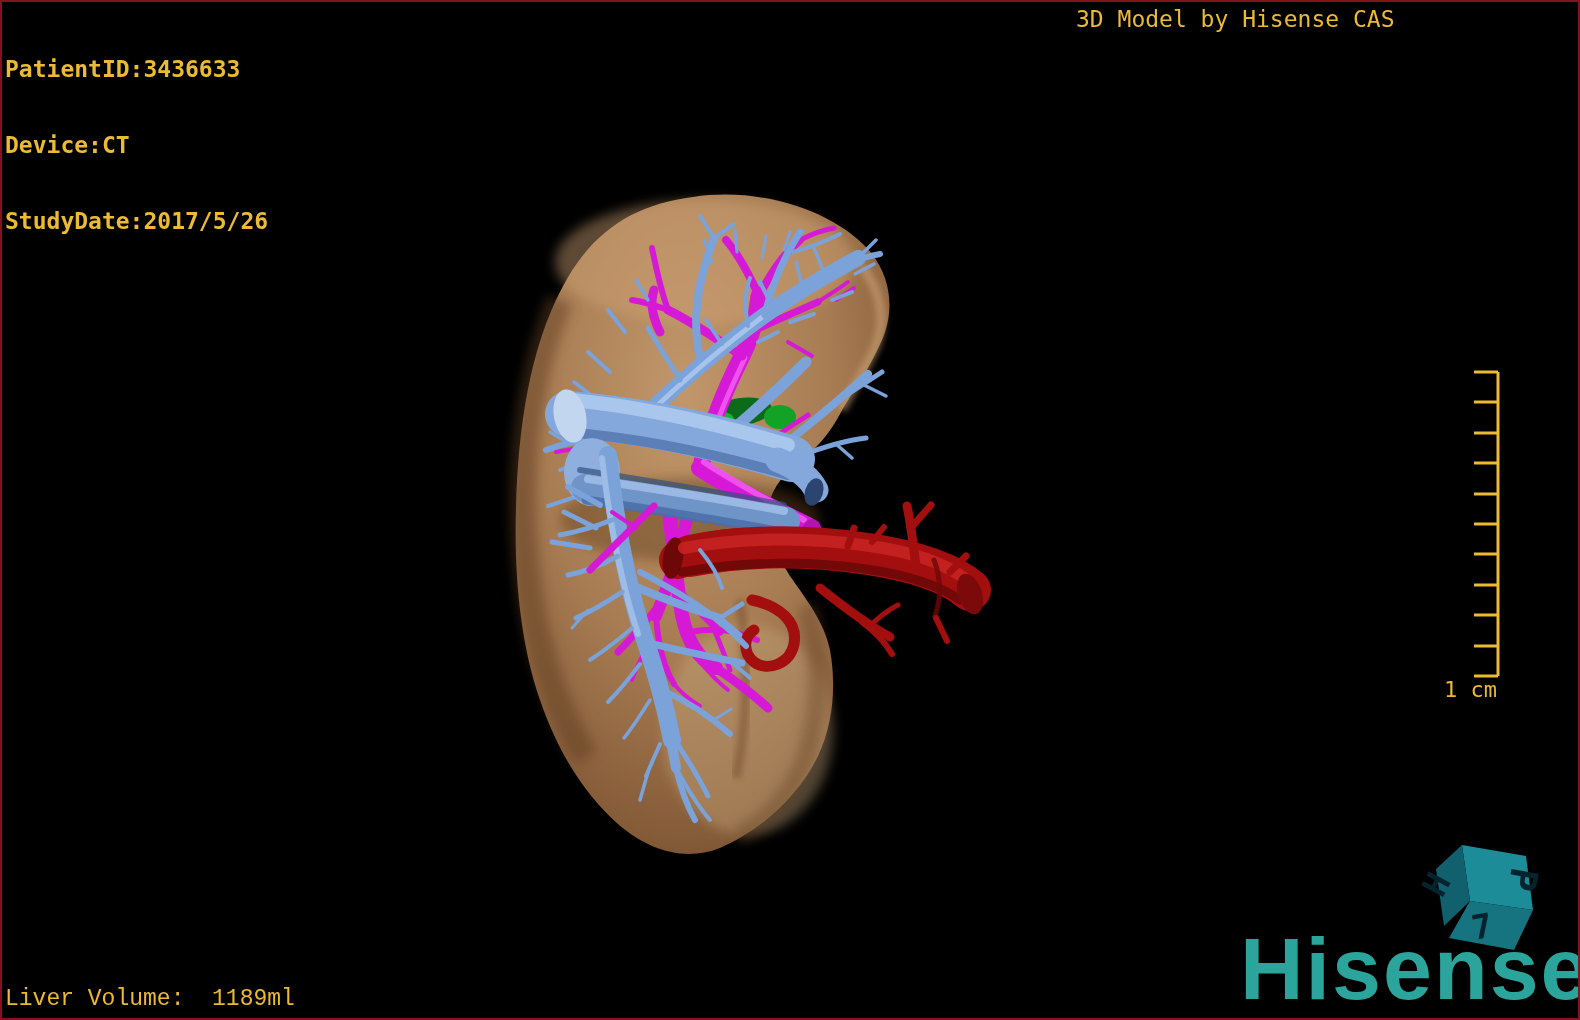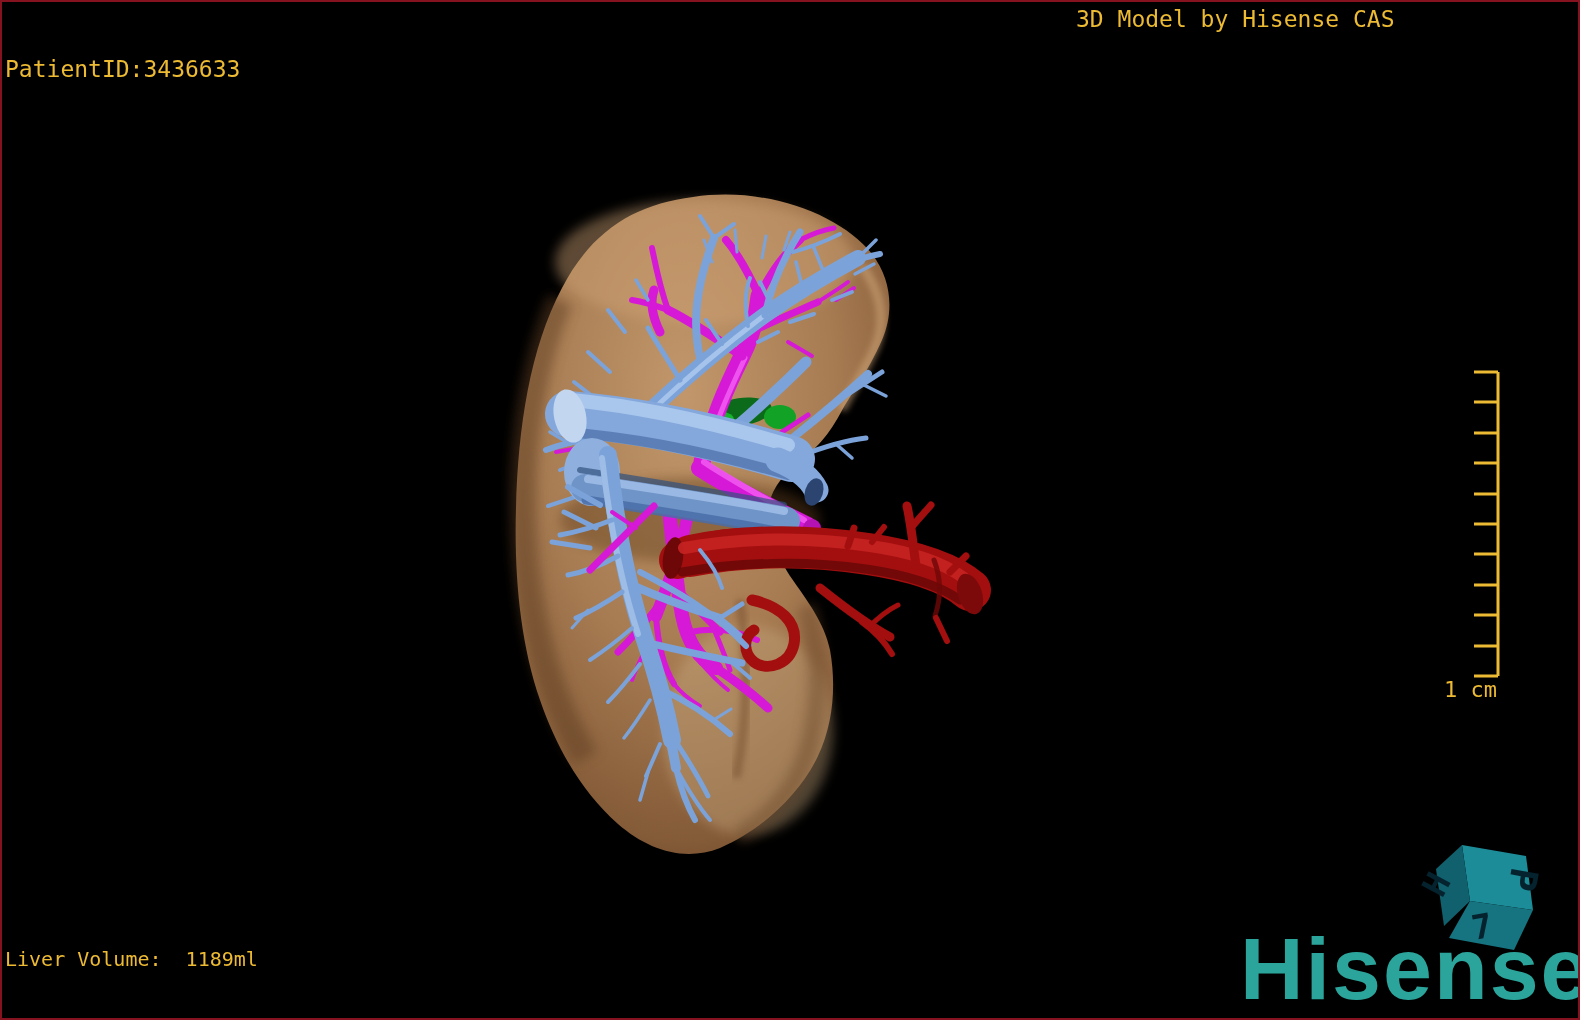--- a/index.html
+++ b/index.html
@@ -1,23 +1,23 @@
 <!DOCTYPE html>
 <html><head>
 <meta charset="utf-8">
 <style>
   html,body{margin:0;padding:0;background:#000;}
   body{position:relative;width:1580px;height:1020px;overflow:hidden;
        font-family:"DejaVu Sans Mono","Liberation Mono",monospace;}
   .frame{position:absolute;inset:0;border:2px solid #84121f;z-index:40;}
   .gold{color:#ecba33;}
   .info{position:absolute;left:5px;top:6px;font-size:23px;line-height:25.4px;
-        white-space:pre;z-index:30;}
+        white-space:pre;z-index:30;font-weight:bold;}
   .watermark{position:absolute;left:1076px;top:6px;font-size:23px;white-space:pre;z-index:30;text-align:center;}
-  .volume{position:absolute;left:5px;top:947px;font-size:20px;white-space:pre;z-index:30;}
+  .volume{position:absolute;left:5px;top:986px;font-size:23px;white-space:pre;z-index:30;font-family:Liberation Mono, monospace;}
   .brand{position:absolute;left:1240px;top:925px;z-index:20;
          font-family:"Liberation Sans","DejaVu Sans",sans-serif;
          font-weight:bold;font-size:88px;letter-spacing:2px;line-height:1;
          color:#2ba59c;white-space:nowrap;}
   svg text{font-family:"DejaVu Sans Mono","Liberation Mono",monospace;}
   .viewport{position:absolute;inset:0;z-index:10;}
 </style>
 </head>
 <body>
 
@@ -236,19 +236,21 @@
     <polygon points="1462,845 1470,901 1444,926 1436,869" fill="#11606d"></polygon>
     <polygon points="1470,901 1533,910 1514,950 1449,938" fill="#15747f"></polygon>
     <text font-size="38" font-weight="bold" fill="#04232e" transform="translate(1512,866) rotate(100)">P</text>
     <text font-size="34" font-weight="bold" fill="#04232e" transform="translate(1442,899) rotate(-62)">H</text>
     <text font-size="34" font-weight="bold" fill="#04232e" transform="translate(1474,940) rotate(-10)">7</text>
   </g>
 </svg>
 
 <div class="info gold">
   <div>PatientID:3436633</div>
+  <div>Device:CT</div>
+  <div>StudyDate:2017/5/26</div>
 </div>
 
 <div class="watermark gold">3D Model by Hisense CAS</div>
 
 <div class="volume gold">Liver Volume:  1189ml</div>
 
 <div class="brand">Hisense</div>
 
 </body></html>

